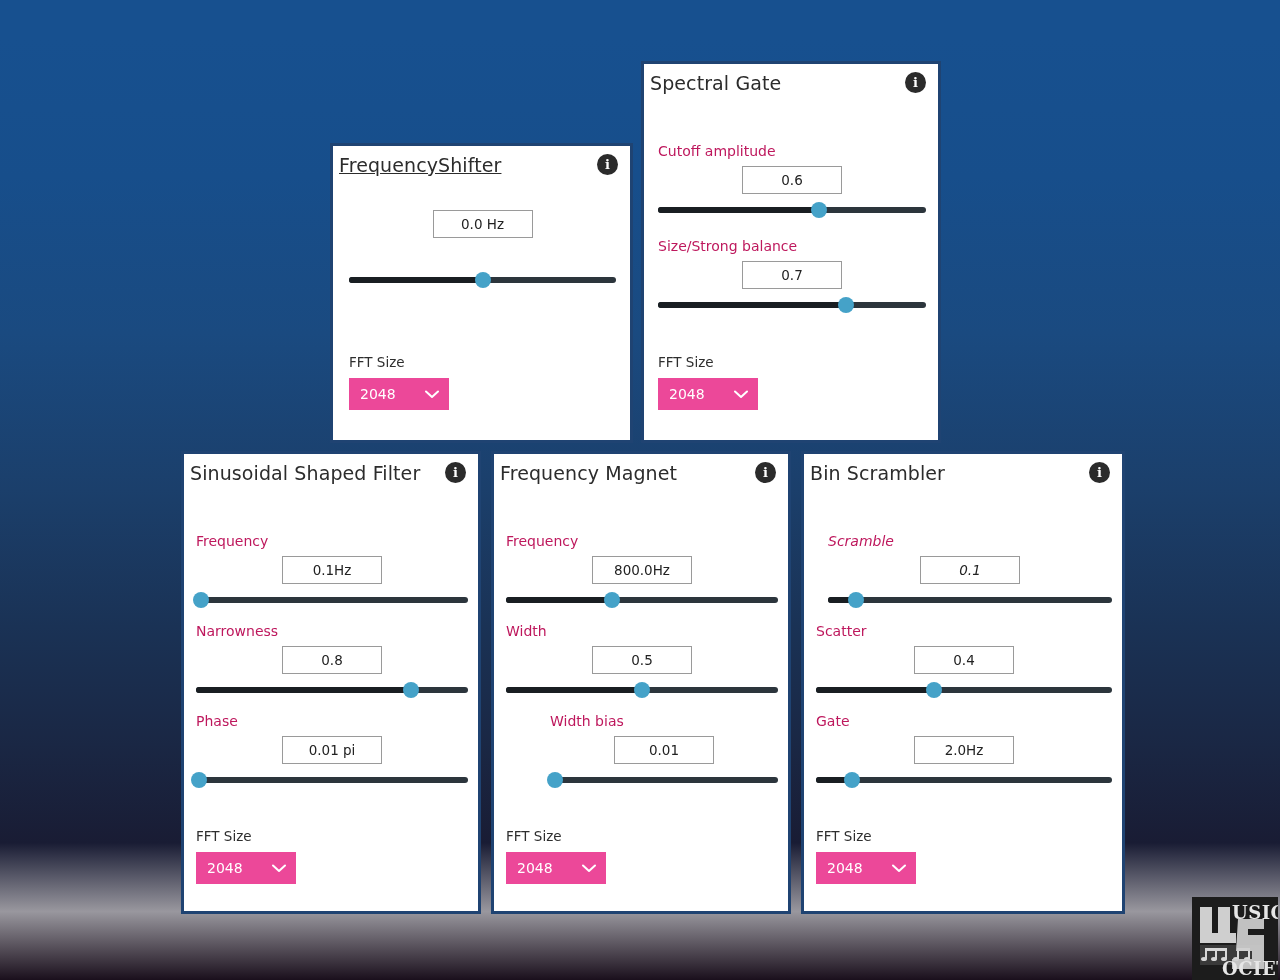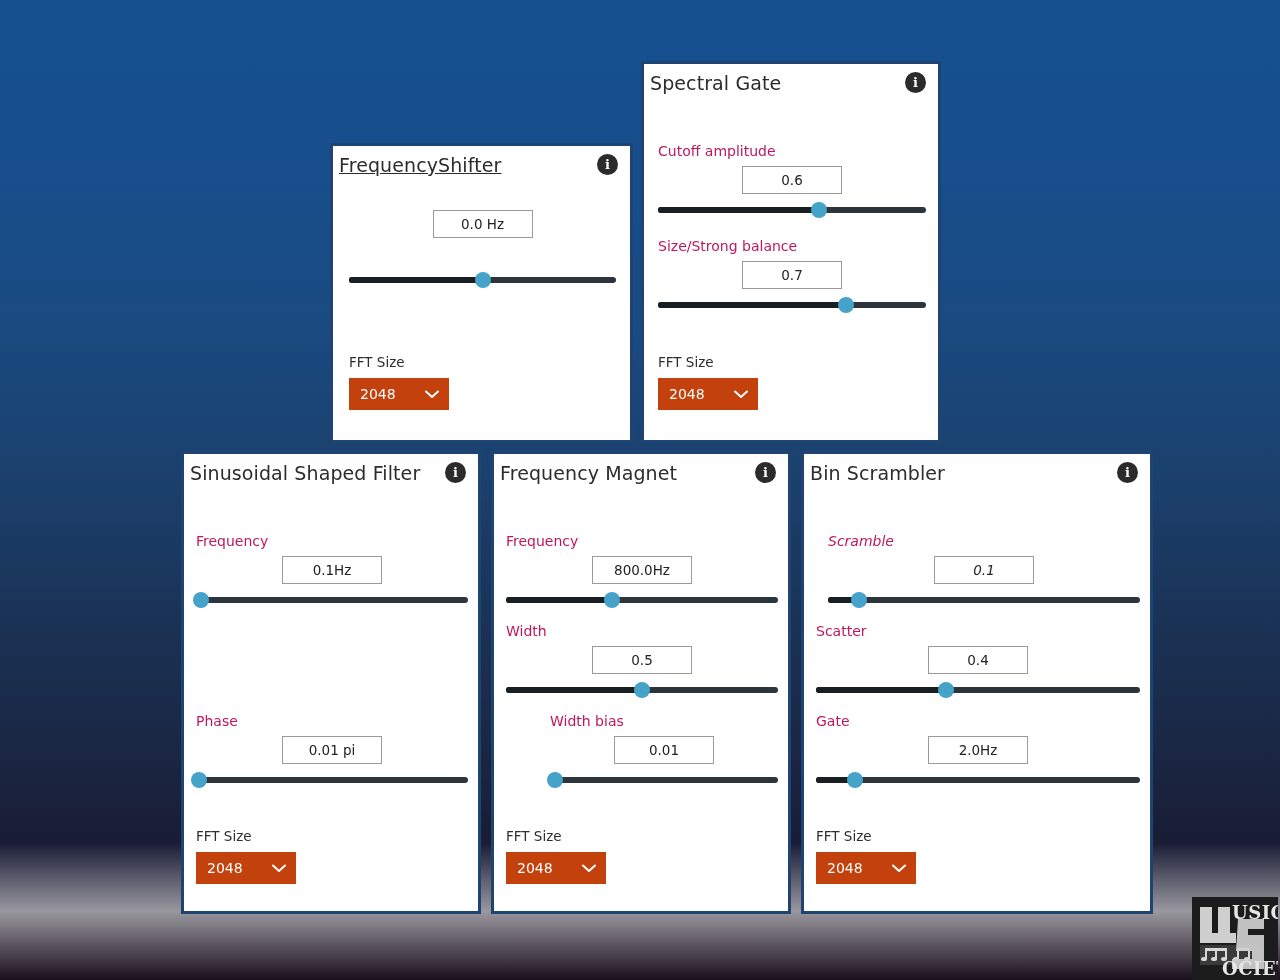--- a/index.html
+++ b/index.html
@@ -119,21 +119,21 @@
   .fft-block { position: absolute; }
   .fft-label {
     font-size: 13.5px;
     color: #2e2e2e;
     display: block;
     margin-bottom: 8px;
   }
   .select {
     width: 100px;
     height: 32px;
-    background: #c2410c;
+    background: #ec4899;
     color: #ffffff;
     display: flex;
     align-items: center;
     justify-content: space-between;
     padding: 0 10px 0 11px;
     font-size: 14px;
     cursor: pointer;
     border: none;
   }
   .chev { display: inline-block; width: 14px; height: 9px; position: relative; }
@@ -239,20 +239,30 @@
         <span class="ctl-label">Frequency</span>
         <div class="val-box">0.1Hz</div>
         <div class="slider">
           <div class="track">
             <div class="track-fill" style="width:2%"></div>
           </div>
           <div class="thumb" style="left:2%"></div>
         </div>
       </div>
 
+      <div class="ctl" style="left:12px; right:10px; top:169px;">
+        <span class="ctl-label">Narrowness</span>
+        <div class="val-box">0.8</div>
+        <div class="slider">
+          <div class="track">
+            <div class="track-fill" style="width:79%"></div>
+          </div>
+          <div class="thumb" style="left:79%"></div>
+        </div>
+      </div>
 
       <div class="ctl" style="left:12px; right:10px; top:259px;">
         <span class="ctl-label">Phase</span>
         <div class="val-box">0.01 pi</div>
         <div class="slider">
           <div class="track">
             <div class="track-fill" style="width:1%"></div>
           </div>
           <div class="thumb" style="left:1%"></div>
         </div>
@@ -319,21 +329,21 @@
           <span class="chev">
             <svg viewBox="0 0 14 9" width="14" height="9">
                 <path d="M1 1.5 L7 7 L13 1.5" fill="none" stroke="#ffffff" stroke-width="2" stroke-linecap="round" stroke-linejoin="round"></path>
               </svg>
           </span>
         </div>
       </div>
     </div>
   </div>
 
-  <div class="panel" style="left:801px; top:451px; width:352px; height:463px;">
+  <div class="panel" style="left:801px; top:451px; width:324px; height:463px;">
     <div class="panel-inner">
       <div class="panel-title" style="top:8px;">Bin Scrambler</div>
       <div class="info-icon" style="right:12px; top:8px;">
         <span>i</span>
       </div>
 
       <div class="ctl" style="left:24px; right:10px; top:79px;font-style:italic;">
         <span class="ctl-label">Scramble</span>
         <div class="val-box">0.1</div>
         <div class="slider">

